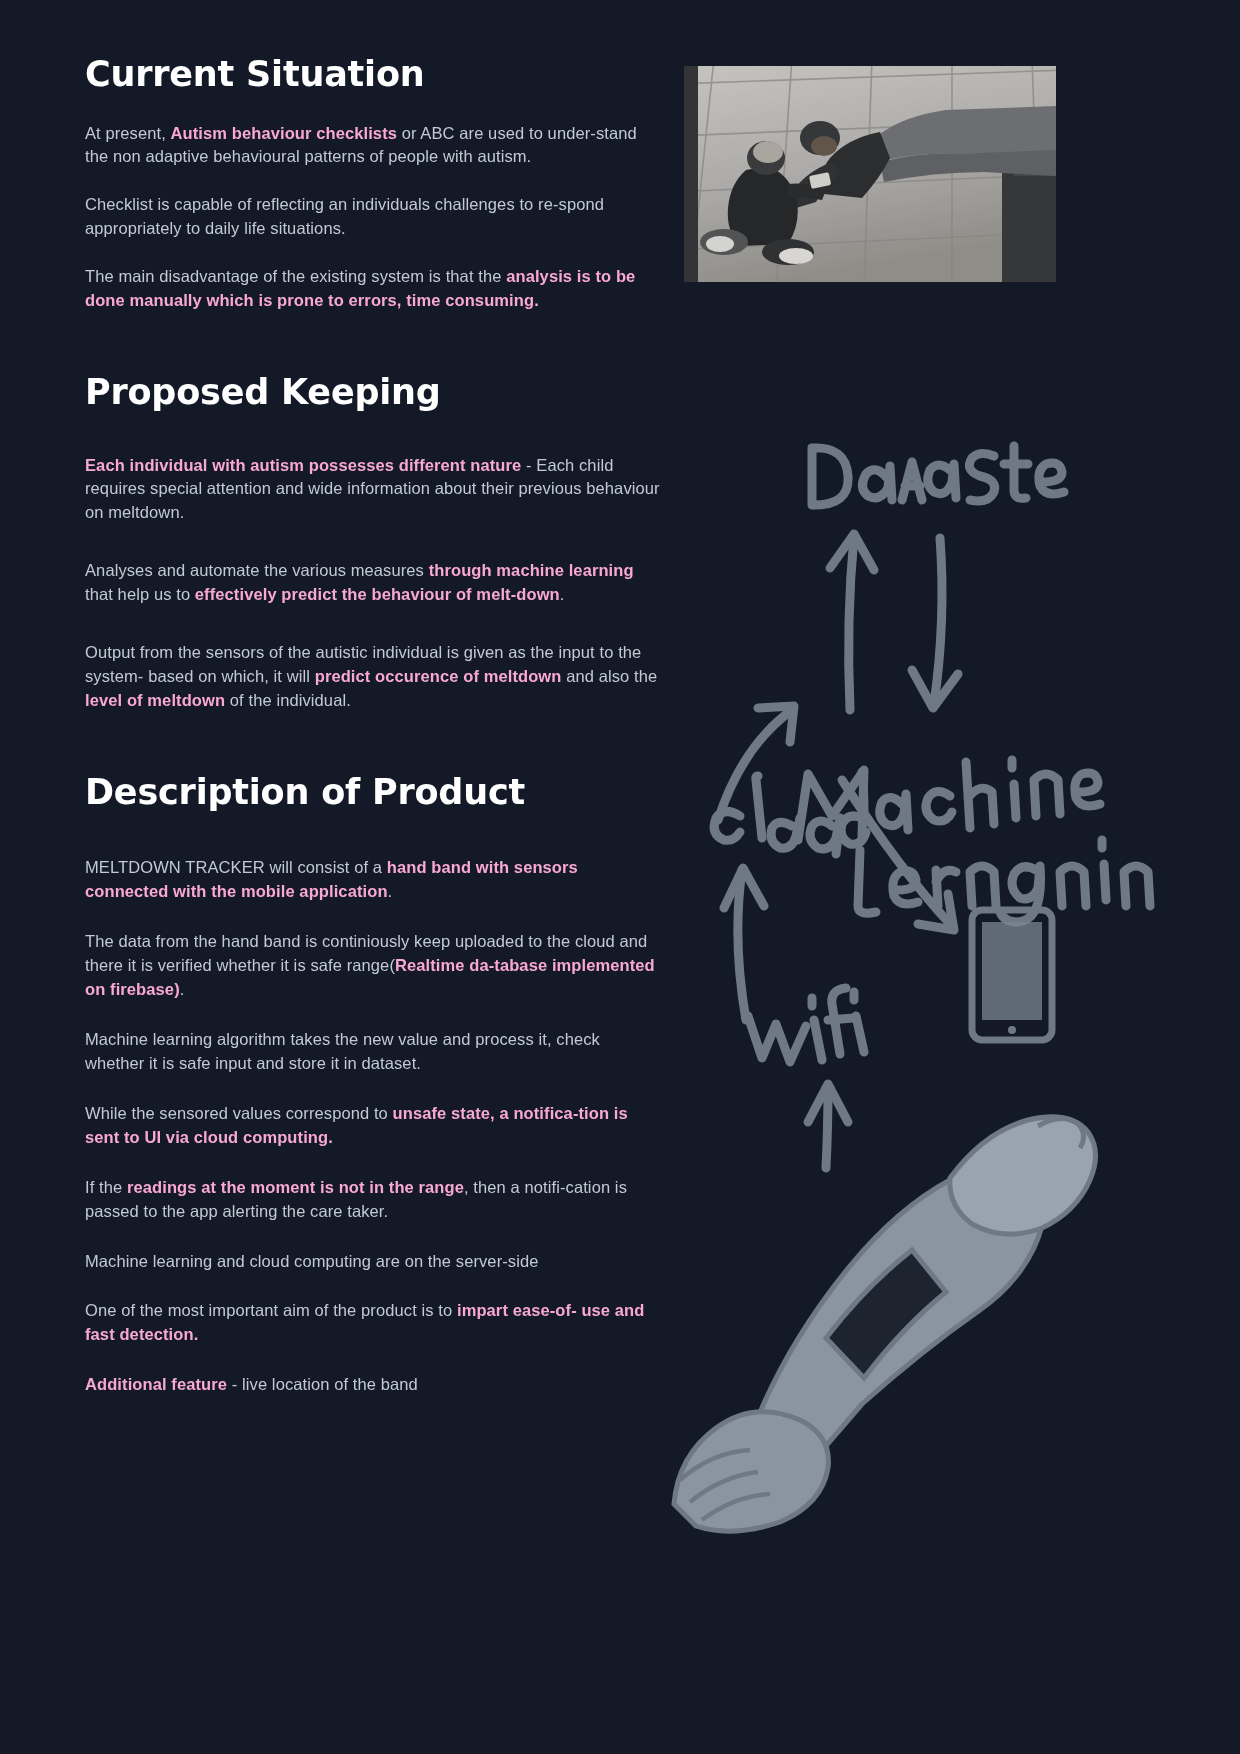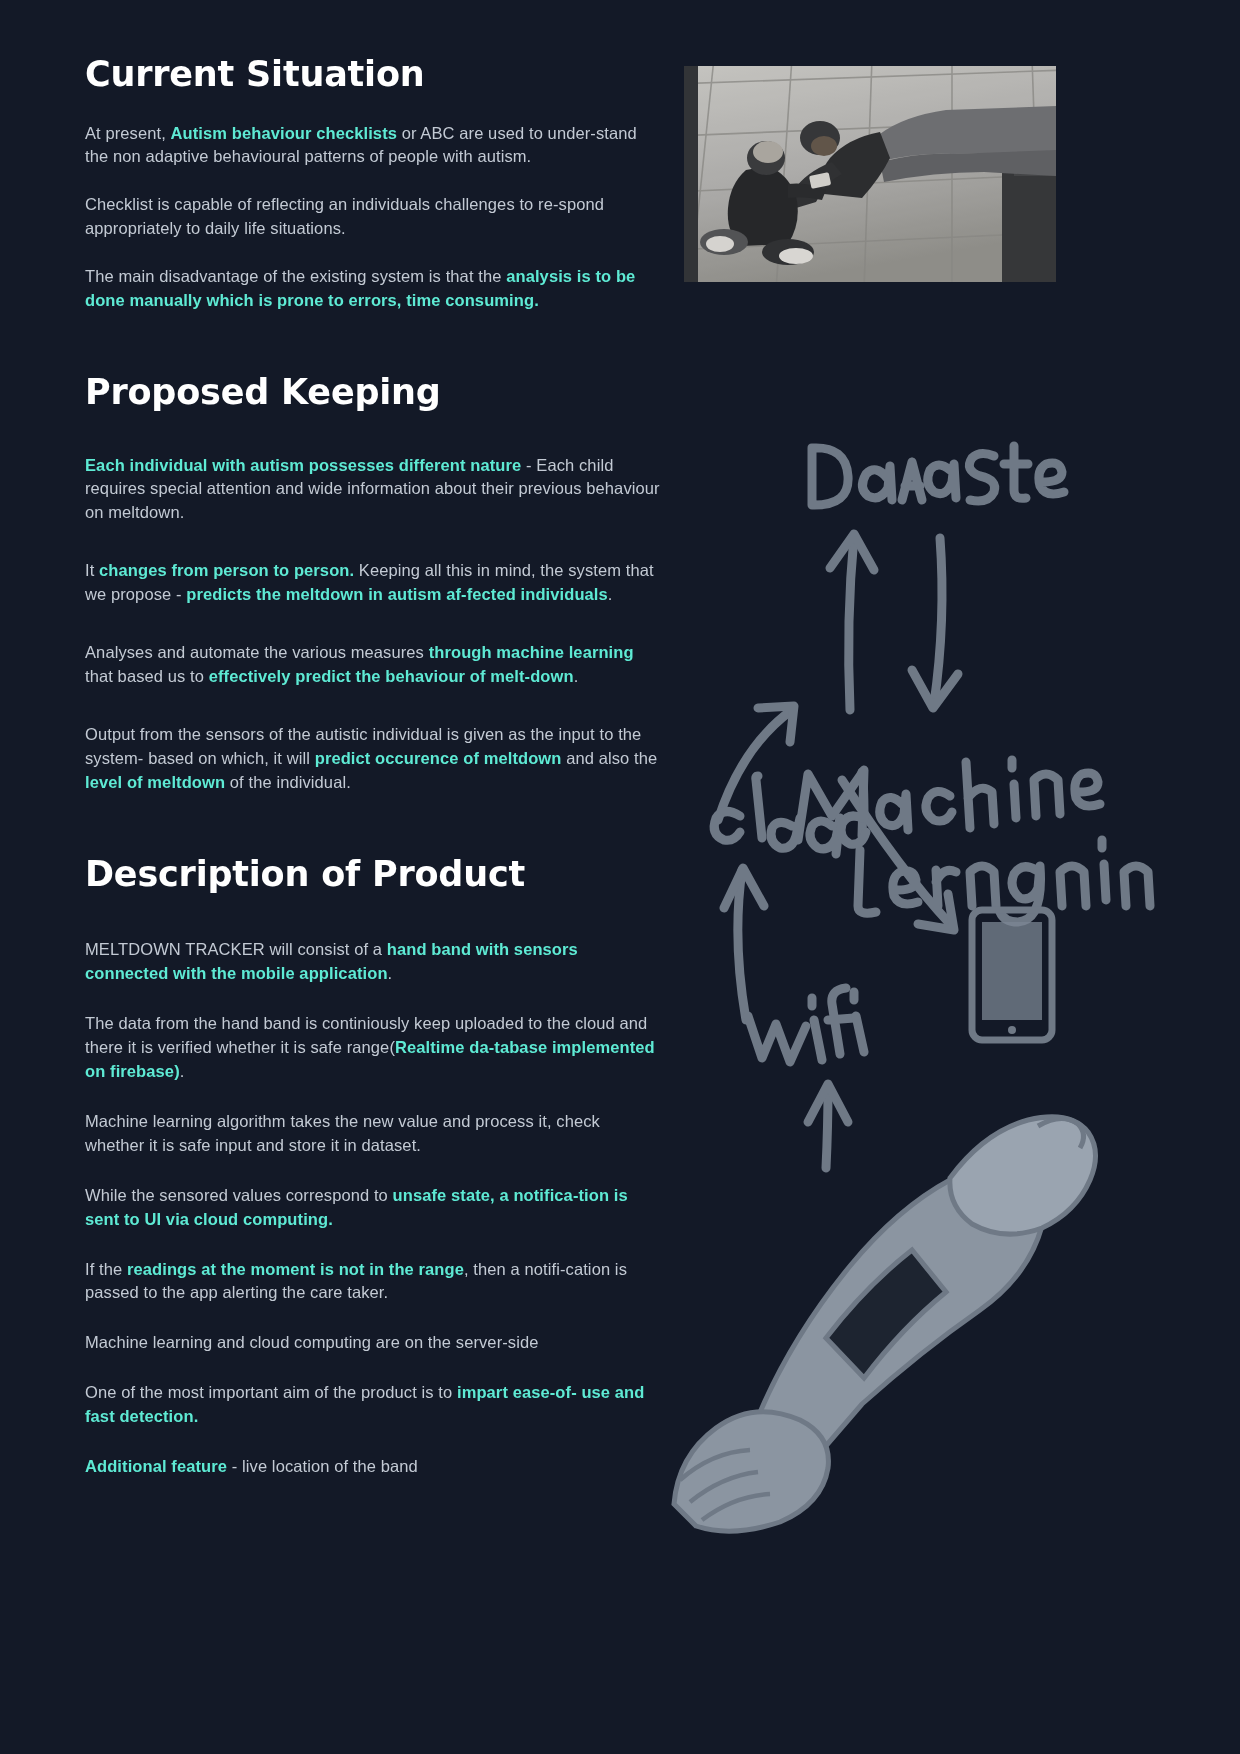--- a/index.html
+++ b/index.html
@@ -47,21 +47,21 @@
     font-size: 16.5px;
     line-height: 1.45;
     color: #c3cad4;
     margin: 0 0 20px 0;
     font-weight: 300;
     letter-spacing: 0.1px;
   }
   p.para:last-child { margin-bottom: 0; }
 
   p.para b {
-    color: #5eead4;
+    color: #f9a8d4;
     font-weight: 700;
   }
 
   
   #block-current .section-title { margin-bottom: 28px; }
   #block-proposed { margin-top: 18px; }
   #block-proposed .section-title { margin-bottom: 42px; }
   #block-description { margin-top: 22px; }
   #block-description .section-title { margin-bottom: 45px; }
   #block-description p.para { margin-bottom: 26px; }
@@ -109,22 +109,21 @@
           <p class="para"><span>At present, </span><b>Autism behaviour checklists</b><span> or ABC are used to under-stand the non adaptive behavioural patterns of people with autism.</span></p>
           <p class="para"><span>Checklist is capable of reflecting an individuals challenges to re-spond appropriately to daily life situations.</span></p>
           <p class="para"><span>The main disadvantage of the existing system is that the </span><b>analysis is to be done manually which is prone to errors, time consuming.</b></p>
         </div>
     </div>
 
     <div class="block" id="block-proposed">
       <h1 class="section-title">Proposed Keeping</h1>
       <div id="paras-1">
           <p class="para"><b>Each individual with autism possesses different nature</b><span> - Each child requires special attention and wide information about their previous behaviour on meltdown.</span></p>
-          <p class="para"><span>It </span><b>changes from person to person.</b><span> Keeping all this in mind, the system that we propose - </span><b>predicts the meltdown in autism af-fected individuals</b><span>.</span></p>
-          <p class="para"><span>Analyses and automate the various measures </span><b>through machine learning</b><span> that based us to </span><b>effectively predict the behaviour of melt-down</b><span>.</span></p>
+          <p class="para"><span>Analyses and automate the various measures </span><b>through machine learning</b><span> that help us to </span><b>effectively predict the behaviour of melt-down</b><span>.</span></p>
           <p class="para"><span>Output from the sensors of the autistic individual is given as the input to the system- based on which, it will </span><b>predict occurence of meltdown</b><span> and also the </span><b>level of meltdown</b><span> of the individual.</span></p>
         </div>
     </div>
 
     <div class="block" id="block-description">
       <h1 class="section-title">Description of Product</h1>
       <div id="paras-2">
           <p class="para"><span>MELTDOWN TRACKER will consist of  a </span><b>hand band with sensors connected with the mobile application</b><span>.</span></p>
           <p class="para"><span>The data from the hand band is continiously keep uploaded to the cloud and  there it is verified whether it is safe range(</span><b>Realtime da-tabase implemented on firebase)</b><span>.</span></p>
           <p class="para"><span>Machine learning algorithm takes the new value and process it, check whether it is safe input and store it in dataset.</span></p>

